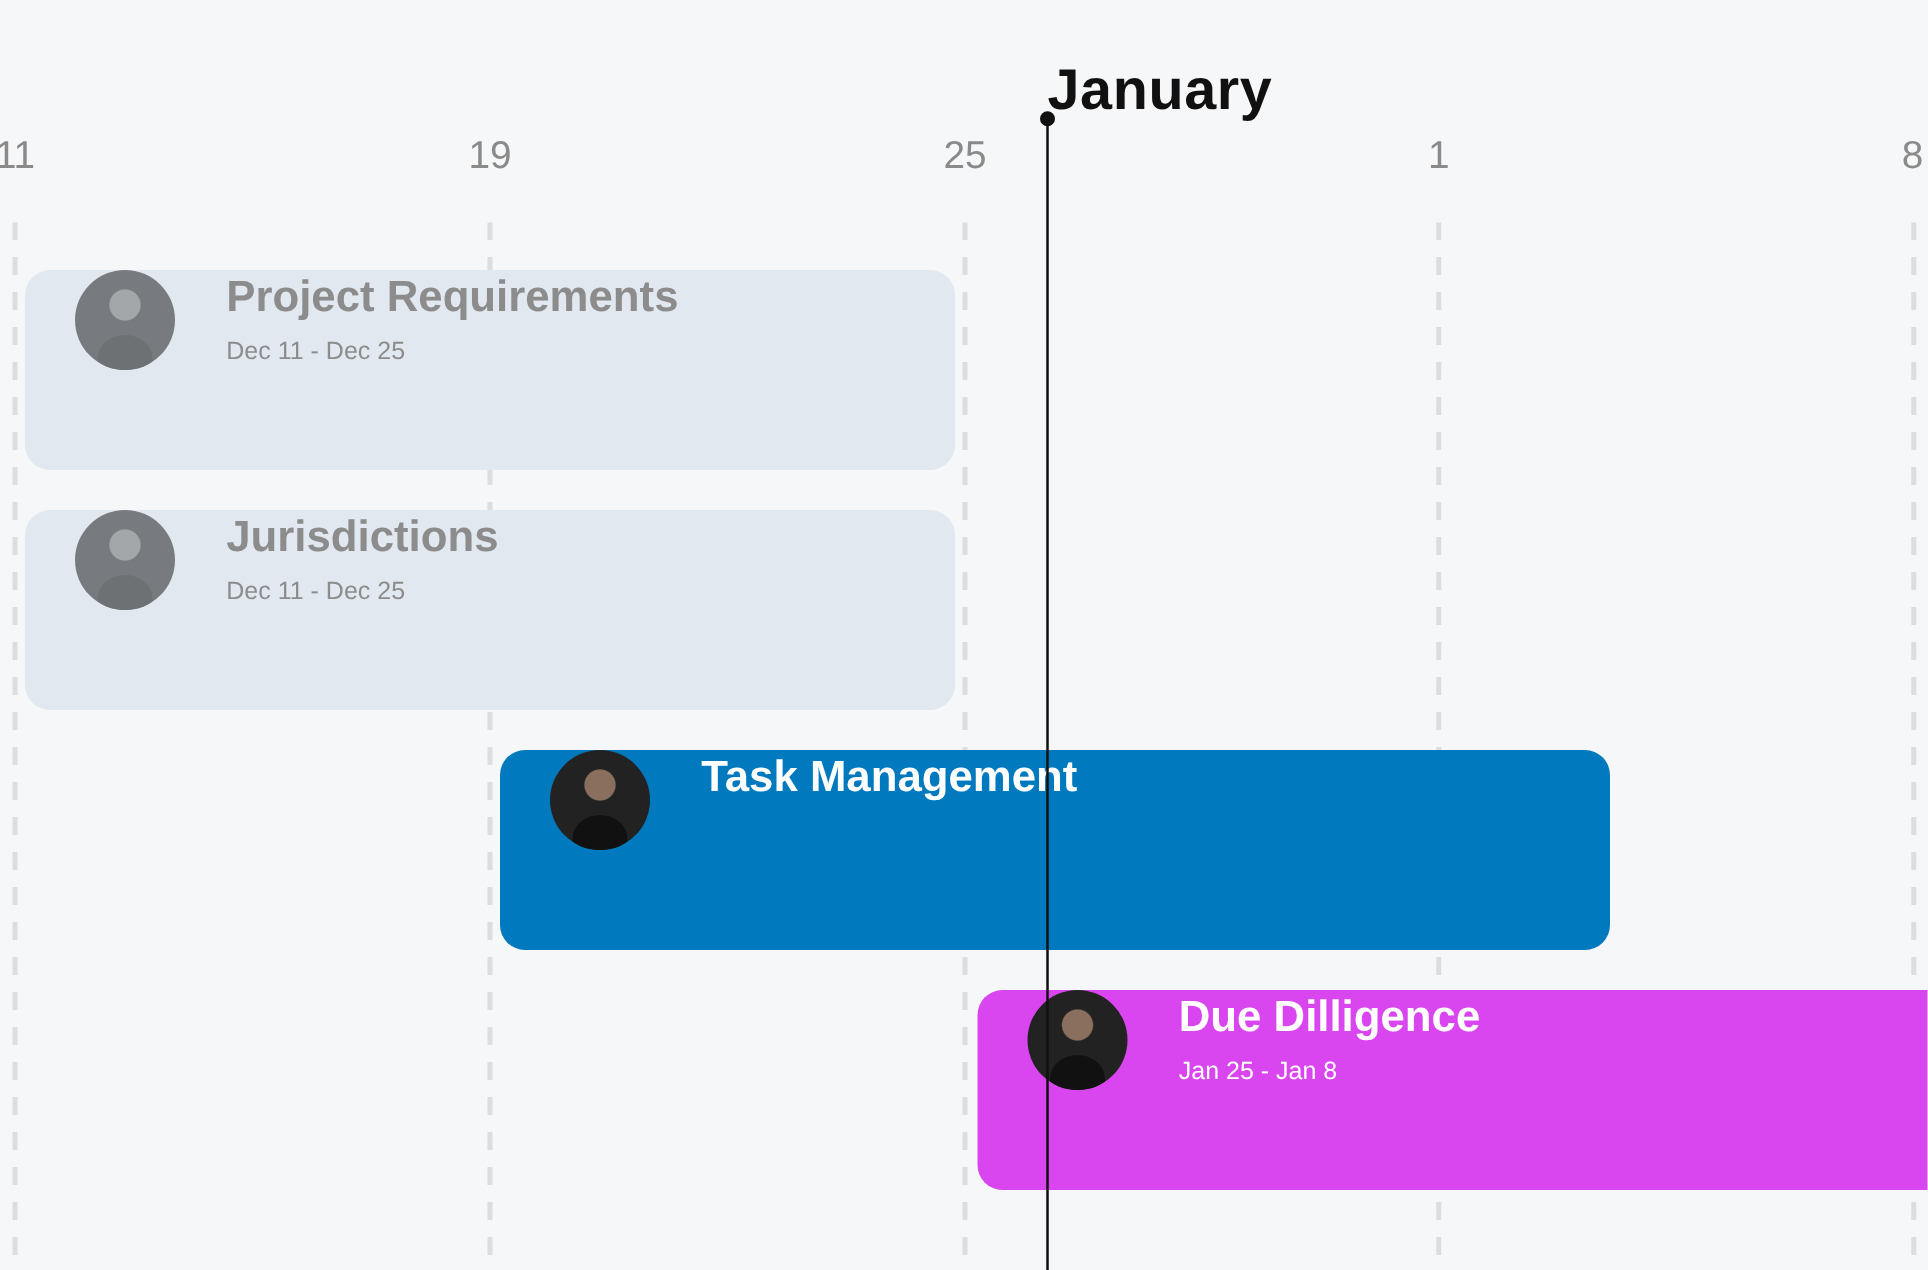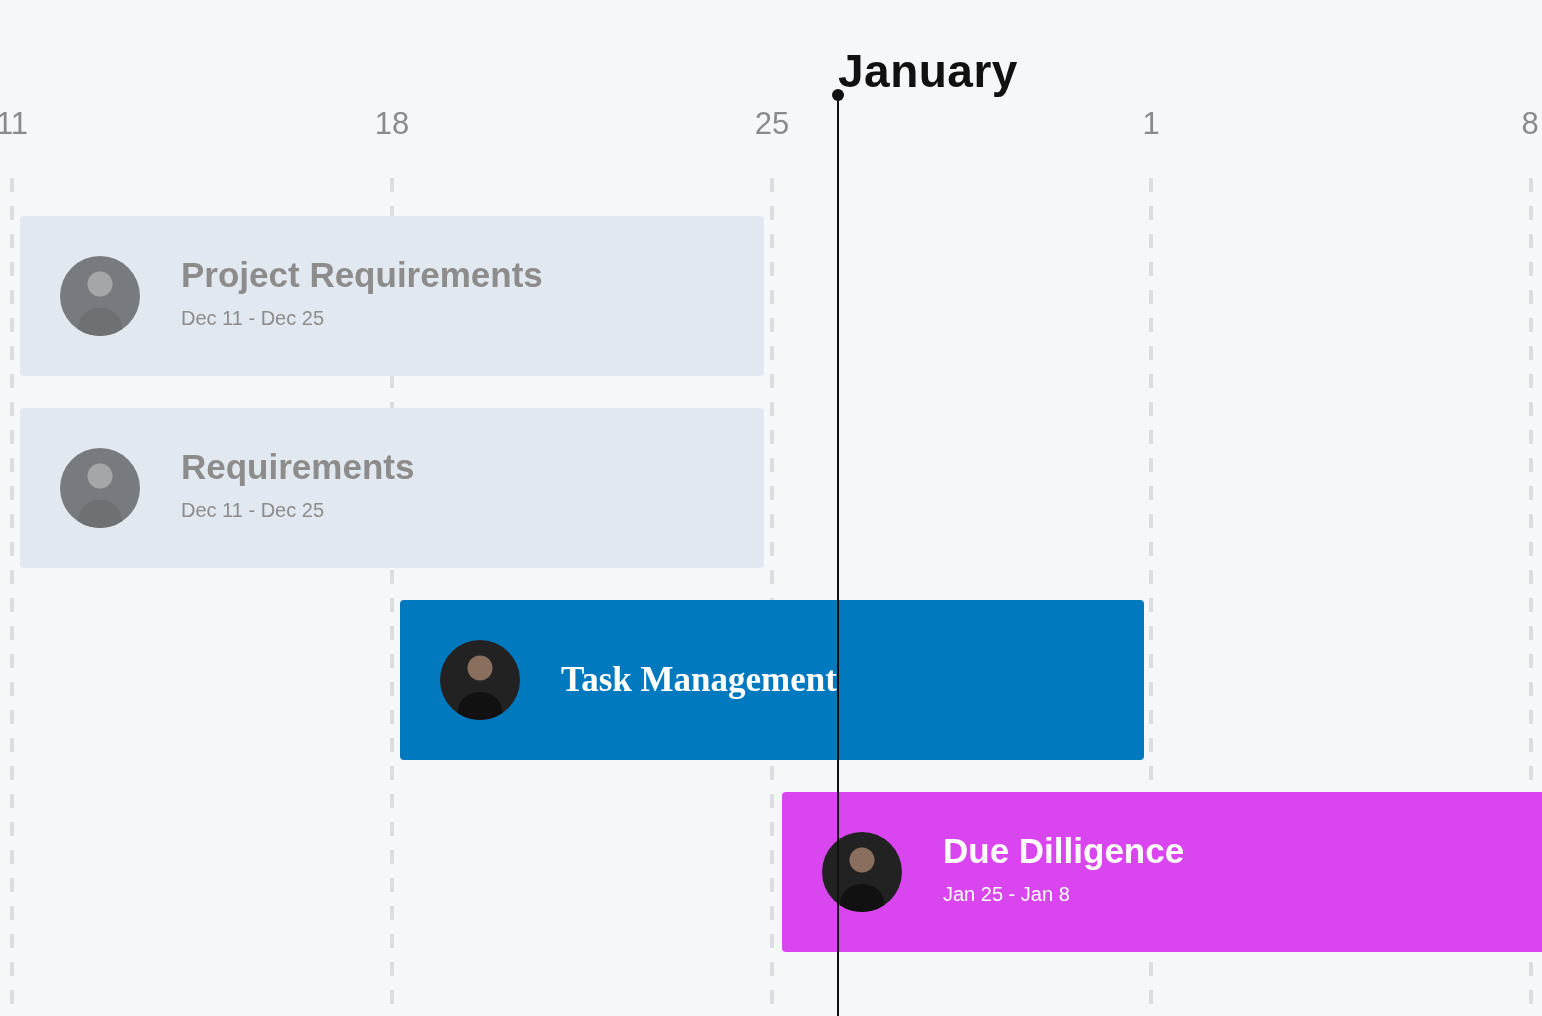--- a/index.html
+++ b/index.html
@@ -24,22 +24,22 @@
     background: repeating-linear-gradient(to bottom, #dcdde0 0 14px, transparent 14px 28px);
     transform: translateX(-50%);
   }
   .today-line {
     position: absolute; top: 96px; bottom: 0; left: 837px; width: 2px; background: #111; z-index: 5;
   }
   .today-dot {
     position: absolute; top: 89px; left: 832px; width: 12px; height: 12px; border-radius: 50%; background: #111; z-index: 5;
   }
   .bar {
-    position: absolute; height: 160px; border-radius: 4px;
-    display: flex; align-items: center; box-sizing: border-box; padding-left: 40px;
+    position: absolute; height: 160px; border-radius: 20px;
+    display: flex; align-items: flex-start; box-sizing: border-box; padding-left: 40px;
   }
   .avatar {
     width: 80px; height: 80px; border-radius: 50%; flex: none;
     background: radial-gradient(circle at 50% 35%, #8a6e5e 0 12px, #222 13px);
     position: relative; overflow: hidden;
   }
   .avatar::after {
     content: ""; position: absolute; left: 18px; right: 18px; bottom: -10px; height: 38px;
     border-radius: 50% 50% 0 0; background: #111;
   }
@@ -47,21 +47,21 @@
   .bar-text { margin-left: 41px; display: flex; flex-direction: column; }
   .bar-title { font-size: 35px; font-weight: 700; line-height: 44px; }
   .bar-dates { font-size: 20px; line-height: 42px; }
 </style>
 </head>
 <body>
 
 <div class="month-title">January</div>
 
 <div class="tick-label" style="left:12px">11</div>
-<div class="tick-label" style="left:392px">18</div>
+<div class="tick-label" style="left:392px">19</div>
 <div class="tick-label" style="left:772px">25</div>
 <div class="tick-label" style="left:1151px">1</div>
 <div class="tick-label" style="left:1530px">8</div>
 
 <div class="gridline" style="left:12px"></div>
 <div class="gridline" style="left:392px"></div>
 <div class="gridline" style="left:772px"></div>
 <div class="gridline" style="left:1151px"></div>
 <div class="gridline" style="left:1531px"></div>
 
@@ -69,26 +69,26 @@
   <div class="avatar"></div>
   <div class="bar-text">
     <span class="bar-title" style="color:#8c8c8c">Project Requirements</span>
     <span class="bar-dates" style="color:#8c8c8c">Dec 11 - Dec 25</span>
   </div>
 </div>
 
 <div class="bar faded" style="left:20px; top:408px; width:744px; background:#e1e8ef;">
   <div class="avatar"></div>
   <div class="bar-text">
-    <span class="bar-title" style="color:#8c8c8c">Requirements</span>
+    <span class="bar-title" style="color:#8c8c8c">Jurisdictions</span>
     <span class="bar-dates" style="color:#8c8c8c">Dec 11 - Dec 25</span>
   </div>
 </div>
 
-<div class="bar" style="left:400px; top:600px; width:744px; background:#0179be;font-family:Liberation Serif, serif;">
+<div class="bar" style="left:400px; top:600px; width:888px; background:#0179be;">
   <div class="avatar"></div>
   <div class="bar-text">
     <span class="bar-title" style="color:#ffffff">Task Management</span>
   </div>
 </div>
 
 <div class="bar" style="left:782px; top:792px; width:868px; background:#d946ef;">
   <div class="avatar"></div>
   <div class="bar-text">
     <span class="bar-title" style="color:#ffffff">Due Dilligence</span>

